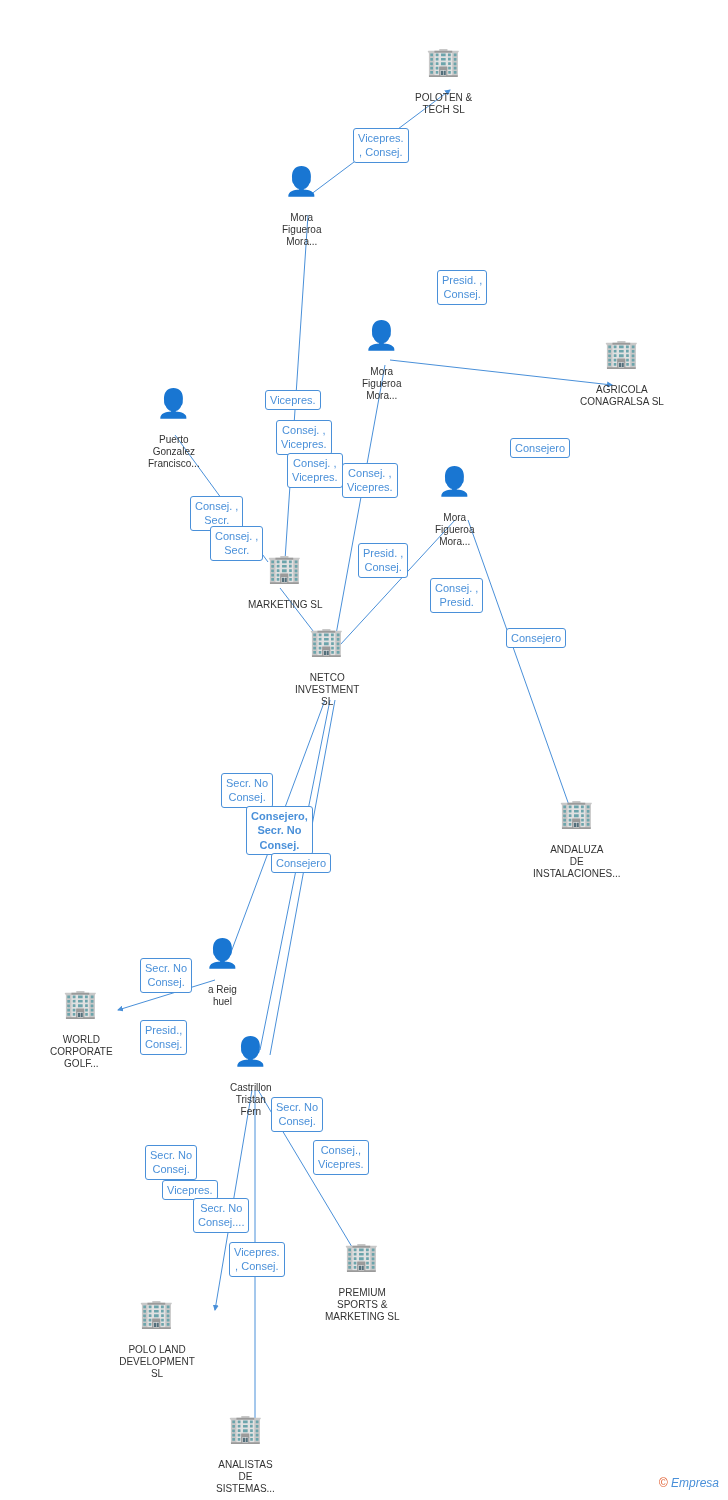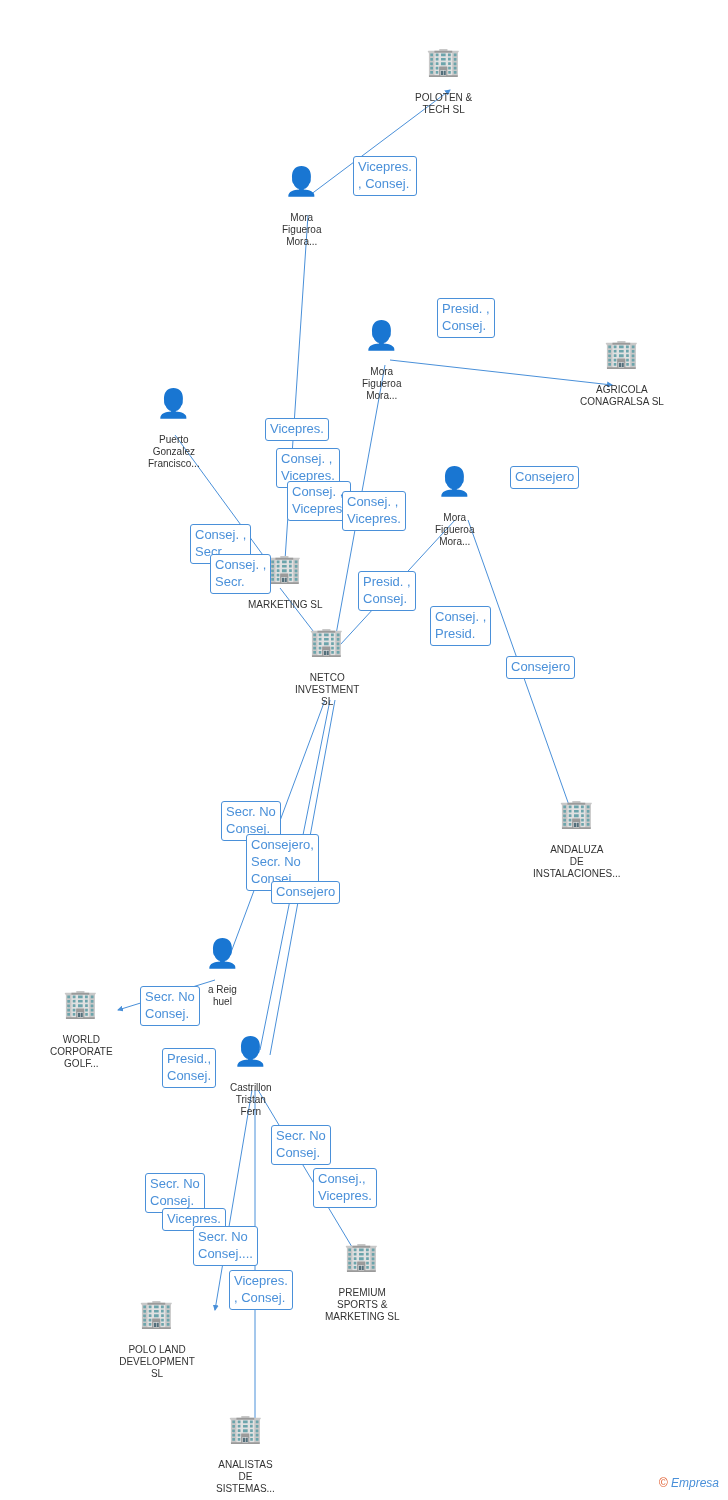--- a/index.html
+++ b/index.html
@@ -45,28 +45,27 @@
       margin-top: 16px;
       max-width: 90px;
       text-align: center;
       line-height: 1.2;
     }
     .badge {
       position: absolute;
       border: 1px solid #4a90d9;
       background: #fff;
       color: #4a90d9;
-      font-size: 13px;
+      font-size: 11px;
       padding: 2px 4px;
       border-radius: 3px;
       white-space: nowrap;
-      text-align: left;
+      text-align: center;
       line-height: 1.3;
       max-width: 75px;
-      margin-top: 28px;
     }
     .watermark {
       position: absolute;
       bottom: 10px;
       right: 9px;
       font-size: 12px;
       color: #4a90d9;
       font-style: italic;
     }
     .watermark span {
@@ -191,24 +190,24 @@
 <div class="badge" style="left:276px;top:420px;">Consej. ,<br>Vicepres.</div>
 <div class="badge" style="left:287px;top:453px;">Consej. ,<br>Vicepres.</div>
 <div class="badge" style="left:342px;top:463px;">Consej. ,<br>Vicepres.</div>
 <div class="badge" style="left:190px;top:496px;">Consej. ,<br>Secr.</div>
 <div class="badge" style="left:210px;top:526px;">Consej. ,<br>Secr.</div>
 <div class="badge" style="left:358px;top:543px;">Presid. ,<br>Consej.</div>
 <div class="badge" style="left:430px;top:578px;">Consej. ,<br>Presid.</div>
 <div class="badge" style="left:510px;top:438px;">Consejero</div>
 <div class="badge" style="left:506px;top:628px;">Consejero</div>
 <div class="badge" style="left:221px;top:773px;">Secr. No<br>Consej.</div>
-<div class="badge" style="left:246px;top:806px;">Consejero,<br>Secr. No<br>Consej.</div>
+<div class="badge" style="left:246px;top:806px;font-weight:bold;">Consejero,<br>Secr. No<br>Consej.</div>
 <div class="badge" style="left:271px;top:853px;">Consejero</div>
 <div class="badge" style="left:140px;top:958px;">Secr. No<br>Consej.</div>
-<div class="badge" style="left:162px;top:1020px;">Presid.,<br>Consej.</div>
+<div class="badge" style="left:140px;top:1020px;">Presid.,<br>Consej.</div>
 <div class="badge" style="left:271px;top:1097px;">Secr. No<br>Consej.</div>
 <div class="badge" style="left:313px;top:1140px;">Consej.,<br>Vicepres.</div>
 <div class="badge" style="left:145px;top:1145px;">Secr. No<br>Consej.</div>
 <div class="badge" style="left:162px;top:1180px;">Vicepres.</div>
 <div class="badge" style="left:193px;top:1198px;">Secr. No<br>Consej....</div>
 <div class="badge" style="left:229px;top:1242px;">Vicepres.<br>, Consej.</div>
 
 <div class="watermark">
   <span>©</span> <em>Empresa</em>
 </div>

